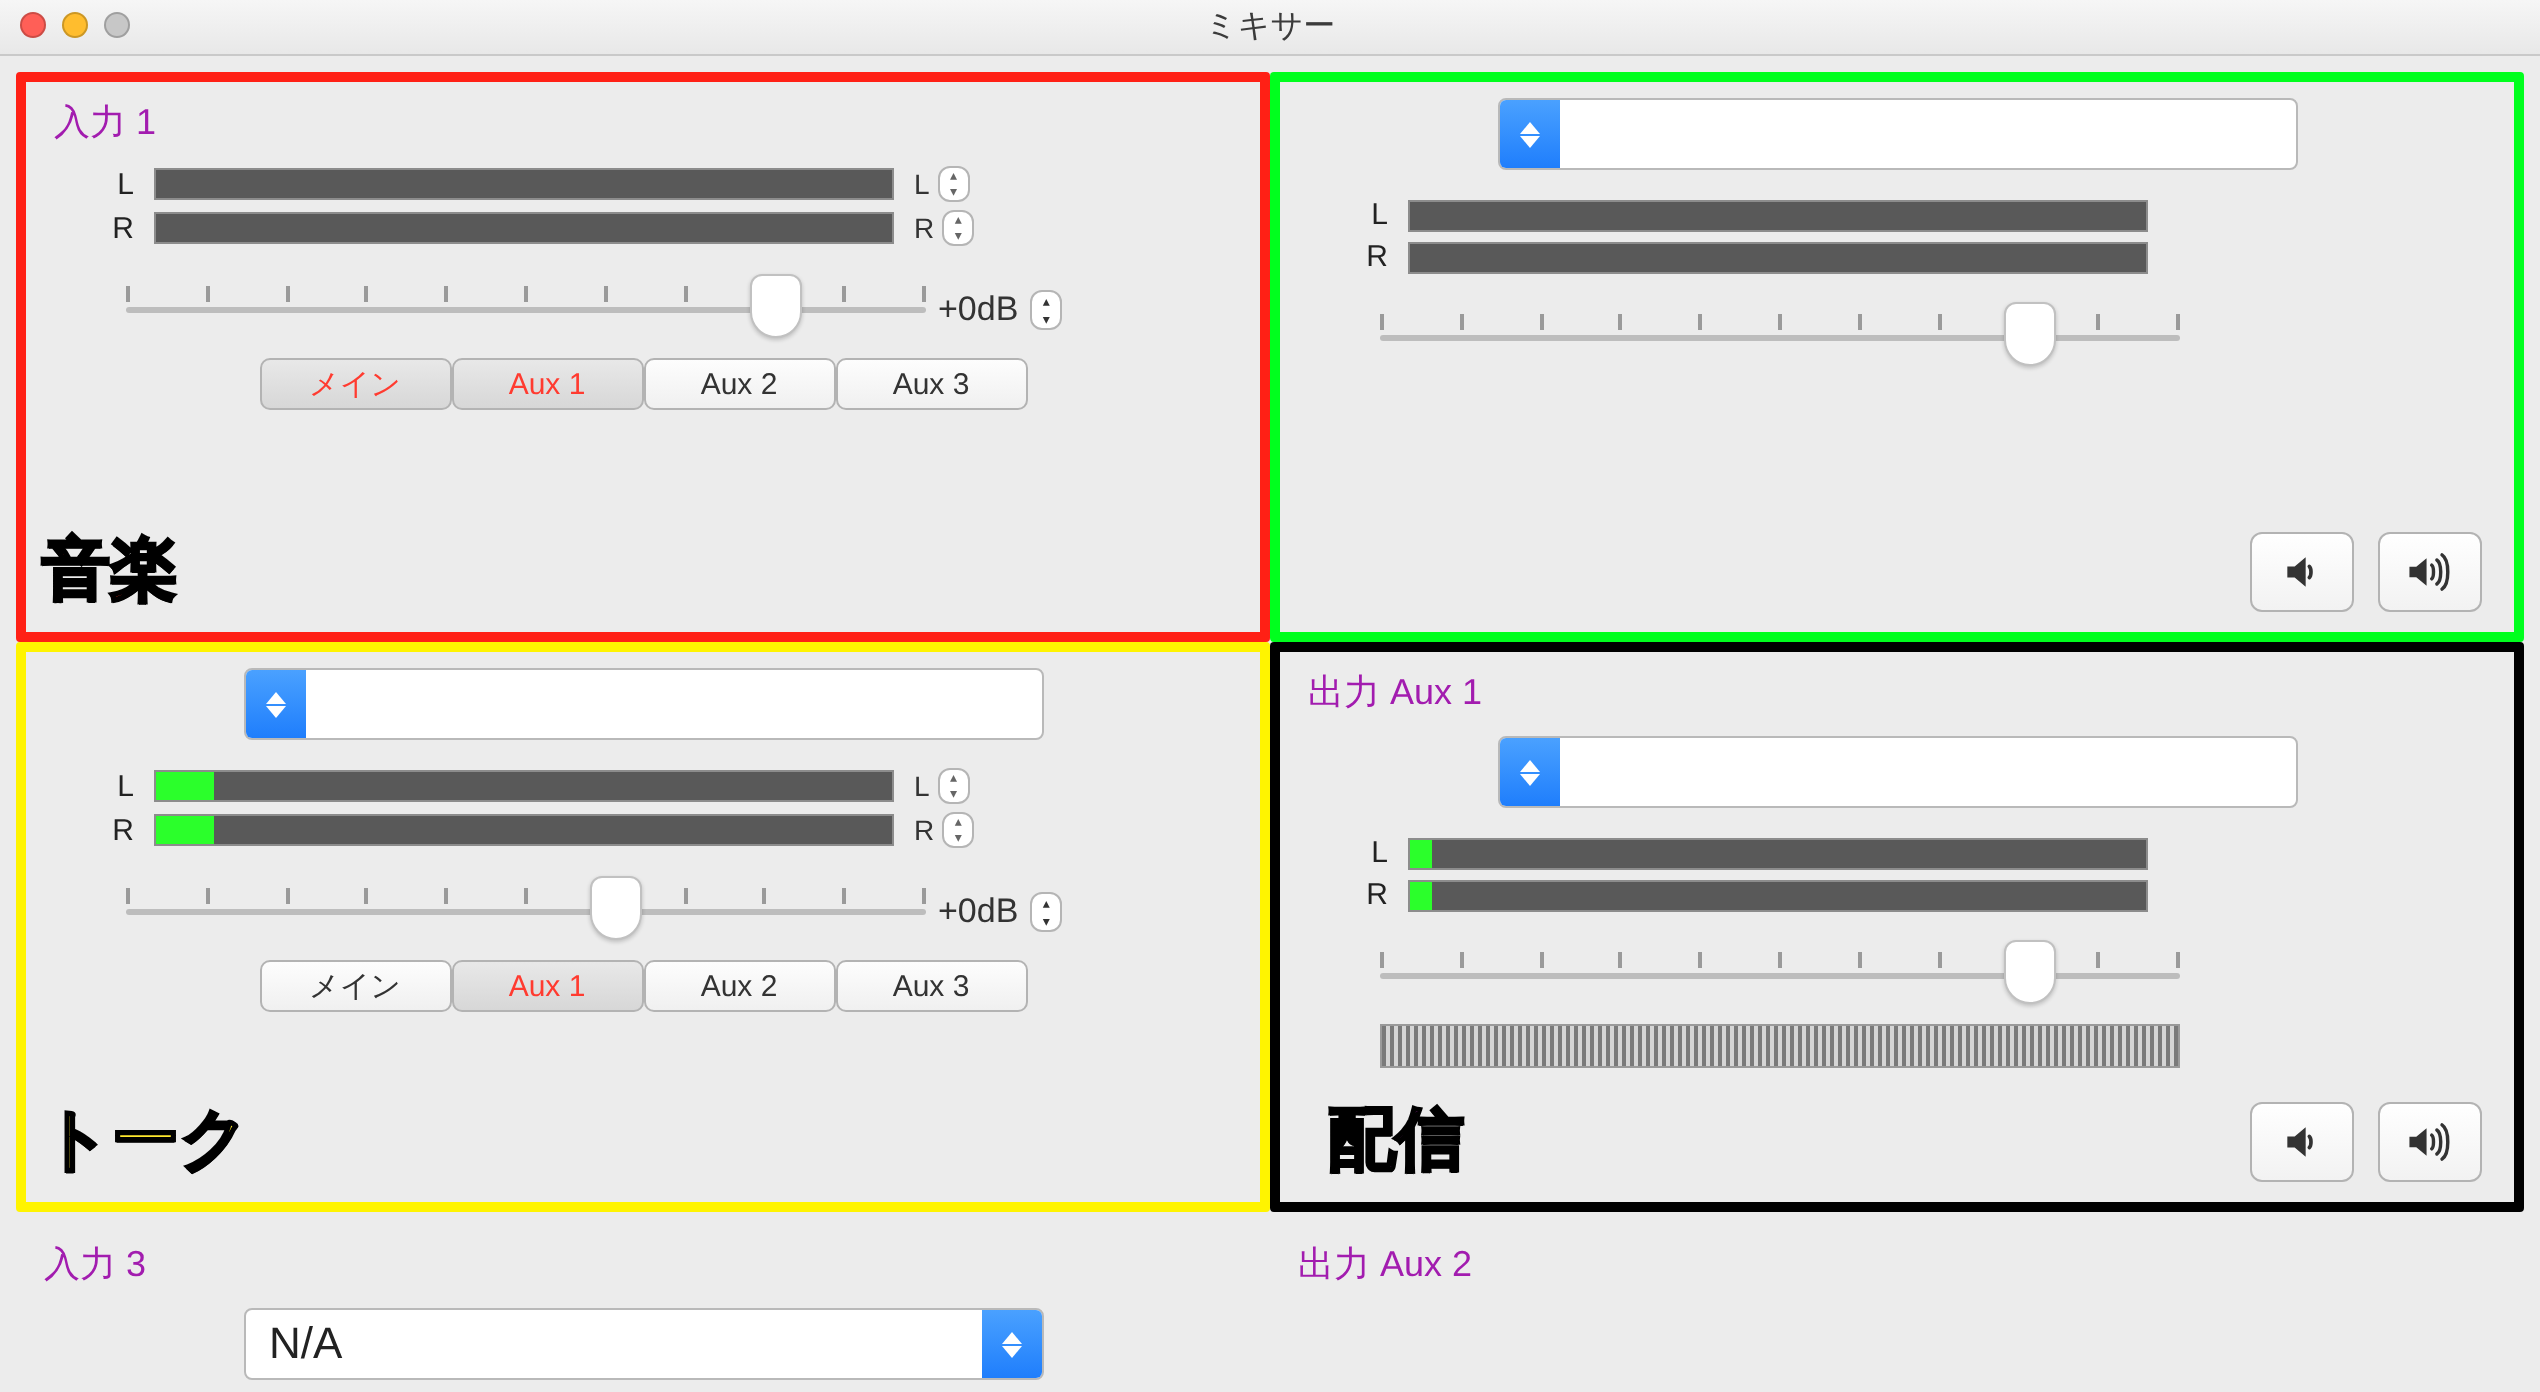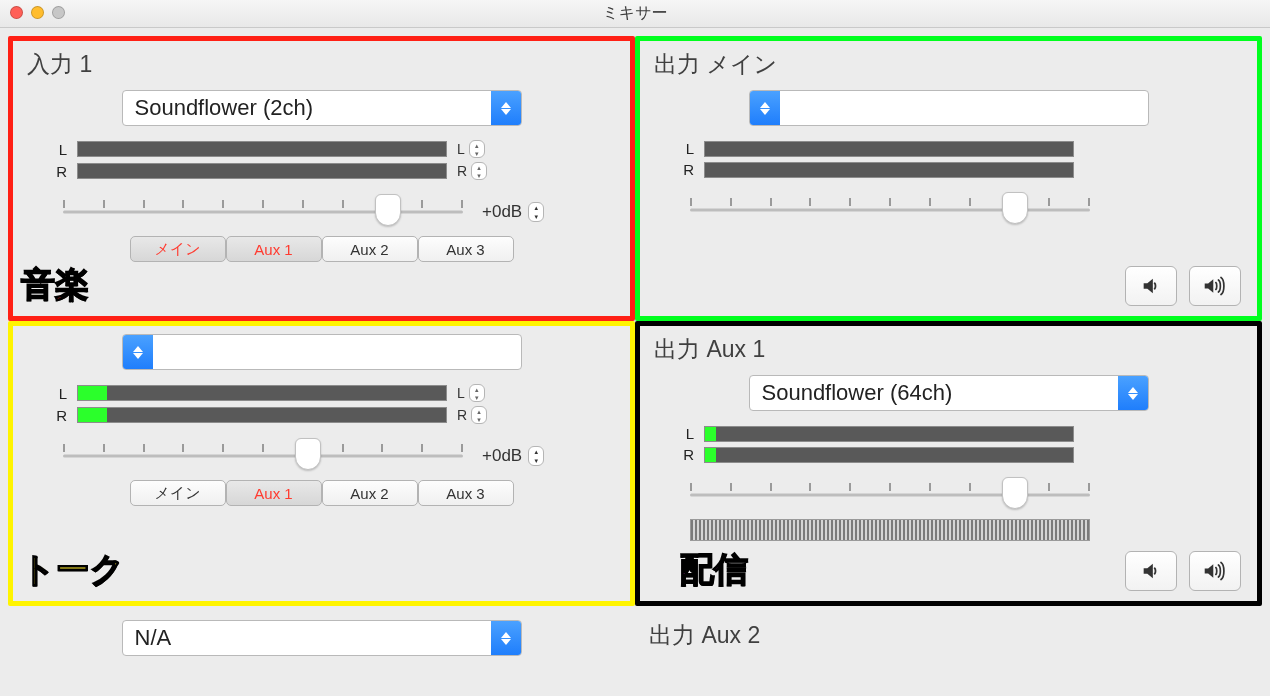--- a/index.html
+++ b/index.html
@@ -5,34 +5,34 @@
   * { box-sizing: border-box; margin: 0; padding: 0; }
   body { font-family: -apple-system, "Helvetica Neue", Arial, sans-serif; background:#ececec; width:1270px; }
   .titlebar { height:28px; display:flex; align-items:center; position:relative; background:linear-gradient(#f6f6f6,#e8e8e8); border-bottom:1px solid #c9c9c9; }
   .traffic { position:absolute; left:10px; top:6px; display:flex; gap:8px; }
   .dot { width:13px; height:13px; border-radius:50%; border:0.5px solid rgba(0,0,0,.2);}
   .dot.red{background:#ff5f57}.dot.yellow{background:#ffbd2e}.dot.green{background:#c7c7c7}
   .title { margin:12px auto; font-size:16px; color:#3b3b3b;}
   .grid { display:grid; grid-template-columns: 1fr 1fr; gap:0; padding:8px; }
   .panel { position:relative; background:#ececec; border:5px solid transparent; border-radius:2px; padding:8px 14px 12px 14px; min-height:285px;}
   .panel.small { min-height:auto; border:none; padding-top:14px;}
-  .panel .header { font-size:23px; color:#404040; margin-bottom:10px; }
+  .panel .header { font-size:18px; color:#a21caf; margin-bottom:10px; }
   .dropdown-row { display:flex; justify-content:center; margin-bottom:14px; }
   .dropdown { display:flex; align-items:center; background:#fff; border:1px solid #b9b9b9; border-radius:4px; width:400px; height:36px; overflow:hidden;}
   .dropdown .val { flex:1; padding:0 12px; font-size:22px; color:#222;}
   .dropdown .arrows { width:30px; height:100%; background:linear-gradient(#4aa1ff,#1f7efc); display:flex; flex-direction:column; align-items:center; justify-content:center; gap:1px;}
   .dropdown .arrows svg{display:block}
   .meters { display:flex; align-items:center; gap:10px; margin:0 0 4px 26px;}
   .ch-label { width:14px; text-align:right; font-size:15px; color:#222;}
   .meter { width:370px; height:16px; background:#595959; border:1px solid #8c8c8c; position:relative;}
   .meter .fill { position:absolute; left:0; top:0; bottom:0; background:#2bff2b; }
   .stepper { display:flex; align-items:center; gap:4px;}
   .stepper .lbl{font-size:14px;color:#333}
   .stepper .ctrl { width:16px; height:18px; border:1px solid #b5b5b5; border-radius:6px; background:#fff; display:flex; flex-direction:column; align-items:center; justify-content:center; font-size:7px; color:#666; line-height:1; gap:1px;}
-  .slider-row { display:flex; align-items:center; gap:19px; margin:18px 0 10px 36px;}
+  .slider-row { display:flex; align-items:center; gap:6px; margin:18px 0 10px 36px;}
   .slider { position:relative; width:400px; height:28px;}
   .slider .track{ position:absolute; left:0; right:0; top:50%; height:3px; background:#bdbdbd; border-radius:2px; transform:translateY(-50%);}
   .slider .ticks{ position:absolute; left:0; right:0; top:2px; display:flex; justify-content:space-between;}
   .slider .ticks span{width:2px;height:8px;background:#9a9a9a;display:block}
   .slider .thumb{ position:absolute; top:-4px; width:26px; height:32px; background:#fff; border:1px solid #c1c1c1; border-radius:6px 6px 13px 13px; box-shadow:0 1px 2px rgba(0,0,0,.2);}
   .db-stepper{display:flex;align-items:center;gap:6px;font-size:17px;color:#333}
   .routing { display:flex; gap:0; justify-content:center; margin-top:6px;}
   .route-btn { width:96px; height:26px; border:1px solid #b3b3b3; border-radius:5px; background:linear-gradient(#fdfdfd,#f0f0f0); font-size:15px; color:#333; display:flex; align-items:center; justify-content:center;}
   .route-btn.active { background:linear-gradient(#e8e8e8,#d7d7d7); color:#ff3b30;}
   .overlay-label { position:absolute; left:8px; bottom:8px; font-size:34px; font-weight:700; -webkit-text-stroke:1.5px #000; text-shadow:0 1px 0 #000;}
@@ -49,33 +49,20 @@
     <div class="dot yellow"></div>
     <div class="dot green"></div>
   </div>
   <div class="title">ミキサー</div>
 </div>
 
 <div class="grid">
 
   <div class="panel" style="border-color:#ff2015">
     <div class="header">入力 1</div>
-    <div class="dropdown-row">
-      <div class="dropdown">
-        <div class="val">Soundflower (2ch)</div>
-        <div class="arrows">
-          <svg width="10" height="6">
-              <polygon points="5,0 10,6 0,6" fill="#fff"></polygon>
-            </svg>
-          <svg width="10" height="6">
-              <polygon points="0,0 10,0 5,6" fill="#fff"></polygon>
-            </svg>
-        </div>
-      </div>
-    </div>
     <div class="meters">
       <div class="ch-label">L</div>
       <div class="meter">
           <div class="fill" style="width:0%"></div>
         </div>
       <div class="stepper">
           <span class="lbl">L</span>
           <div class="ctrl">
             <span>▴</span>
             <span>▾</span>
@@ -124,21 +111,20 @@
     <div class="routing">
       <div class="route-btn active">メイン</div>
       <div class="route-btn active">Aux 1</div>
       <div class="route-btn">Aux 2</div>
       <div class="route-btn">Aux 3</div>
     </div>
     <div class="overlay-label" style="color:#ff2a1a">音楽</div>
   </div>
 
   <div class="panel" style="border-color:#00ff1e">
-    <div class="header">出力 メイン</div>
     <div class="dropdown-row">
       <div class="dropdown">
         <div class="arrows">
           <svg width="10" height="6">
               <polygon points="5,0 10,6 0,6" fill="#fff"></polygon>
             </svg>
           <svg width="10" height="6">
               <polygon points="0,0 10,0 5,6" fill="#fff"></polygon>
             </svg>
         </div>
@@ -262,21 +248,20 @@
       <div class="route-btn">Aux 2</div>
       <div class="route-btn">Aux 3</div>
     </div>
     <div class="overlay-label" style="color:#ffe92e">トーク</div>
   </div>
 
   <div class="panel" style="border-color:#000">
     <div class="header">出力 Aux 1</div>
     <div class="dropdown-row">
       <div class="dropdown">
-        <div class="val">Soundflower (64ch)</div>
         <div class="arrows">
           <svg width="10" height="6">
               <polygon points="5,0 10,6 0,6" fill="#fff"></polygon>
             </svg>
           <svg width="10" height="6">
               <polygon points="0,0 10,0 5,6" fill="#fff"></polygon>
             </svg>
         </div>
       </div>
     </div>
@@ -319,24 +304,25 @@
             <path d="M16 9c1.2 1 1.2 5 0 6" stroke="#333" stroke-width="2" fill="none" stroke-linecap="round"></path>
           </svg>
       </div>
       <div class="icon-btn">
         <svg width="24" height="22" viewBox="0 0 28 24">
             <path d="M2 9v6h4l6 5V4L6 9H2z" fill="#333"></path>
             <path d="M15 8c1.4 1 1.4 7 0 8M18 5c3 2 3 12 0 14M21 2c4.5 3 4.5 17 0 20" stroke="#333" stroke-width="2" fill="none" stroke-linecap="round"></path>
           </svg>
       </div>
     </div>
-    <div class="overlay-label" style="color:#701a75;left:40px">配信</div>
+    <div class="overlay-label" style="color:#701a75;left:24px">配信</div>
   </div>
 
   <div class="panel small">
+    <div class="header">入力 3</div>
     <div class="dropdown-row" style="margin-bottom:0">
       <div class="dropdown">
         <div class="val">N/A</div>
         <div class="arrows">
           <svg width="10" height="6">
               <polygon points="5,0 10,6 0,6" fill="#fff"></polygon>
             </svg>
           <svg width="10" height="6">
               <polygon points="0,0 10,0 5,6" fill="#fff"></polygon>
             </svg>

